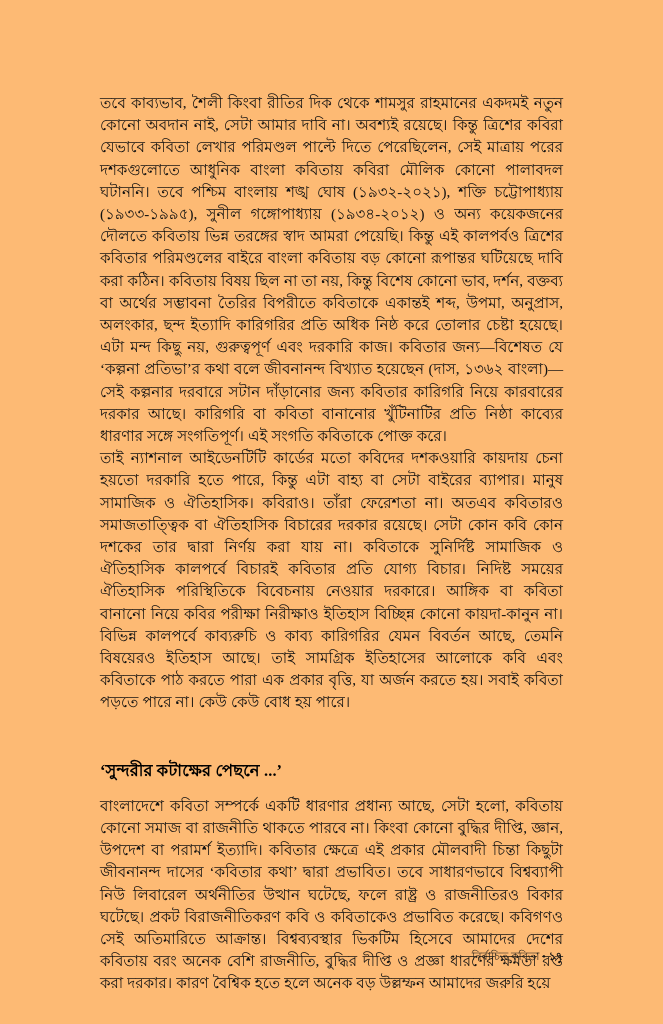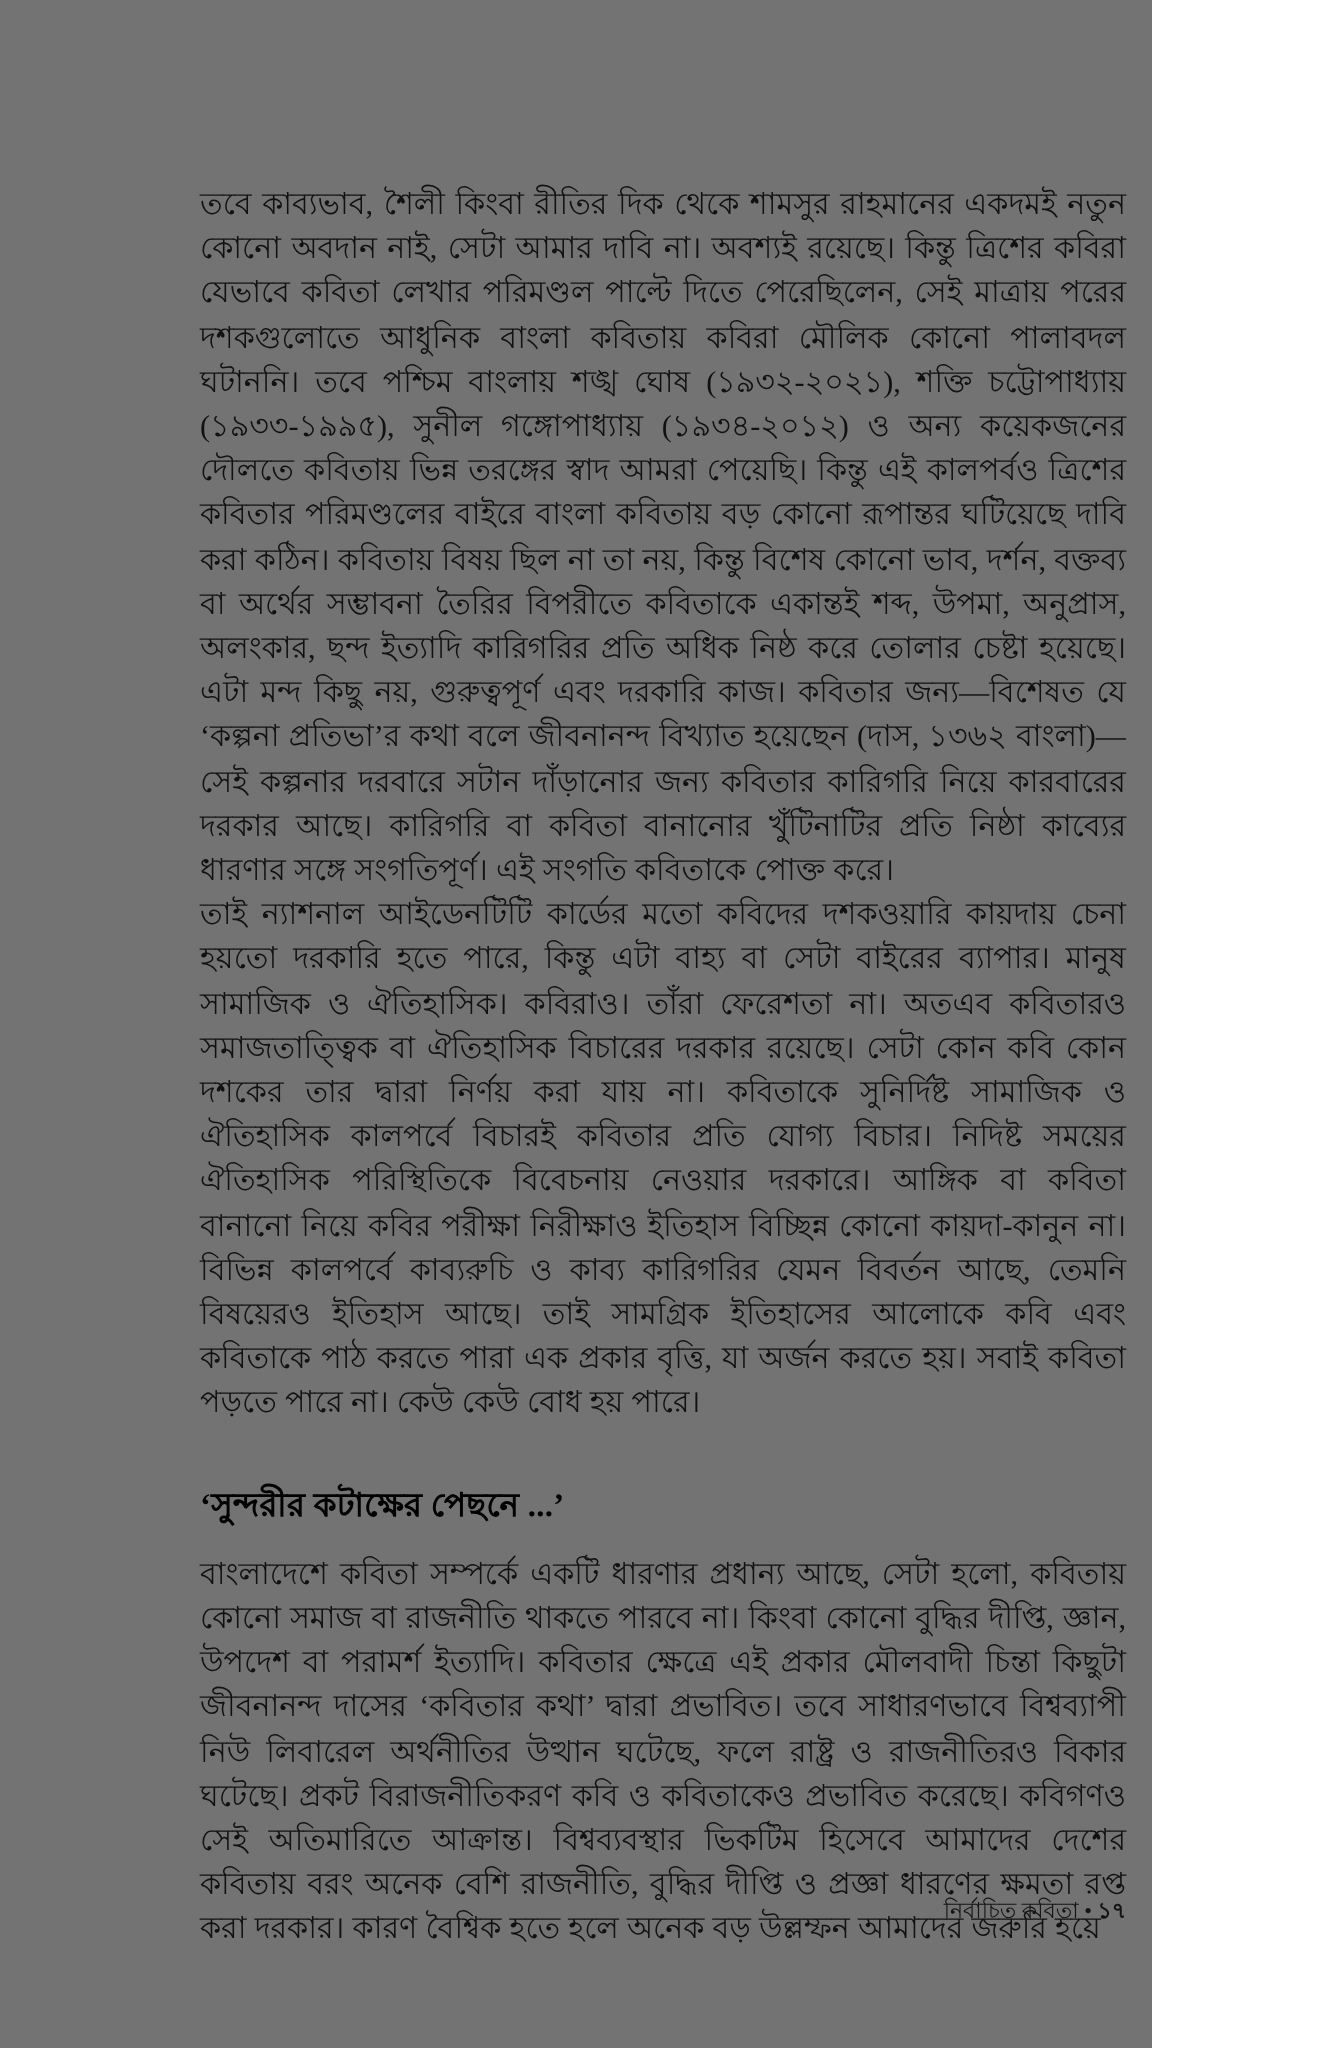--- a/index.html
+++ b/index.html
@@ -13,23 +13,23 @@
     font-family: "Liberation Serif", "DejaVu Serif", serif;
     color: #000000;
     overflow: hidden;
     position: relative;
   }
 
   .page {
     position: absolute;
     left: 0;
     top: 0;
-    width: 576px;
+    width: 663px;
     height: 1024px;
-    background: #737373;
+    background: #fdba74;
   }
 
   .text-block {
     position: absolute;
     left: 100px;
     top: 92px;
     width: 463px;
   }
 
   p.para {
@@ -52,21 +52,21 @@
     padding: 0;
     font-size: 16.3px;
     line-height: 22px;
     font-weight: bold;
     color: #000000;
     text-align: left;
     letter-spacing: 0.01em;
   }
 
   .heading-wrap {
-    margin-top: 28px;
+    margin-top: 46px;
     margin-bottom: 13px;
   }
 
   .footer {
     position: absolute;
     left: 100px;
     top: 946px;
     width: 463px;
     text-align: right;
     font-size: 11px;

